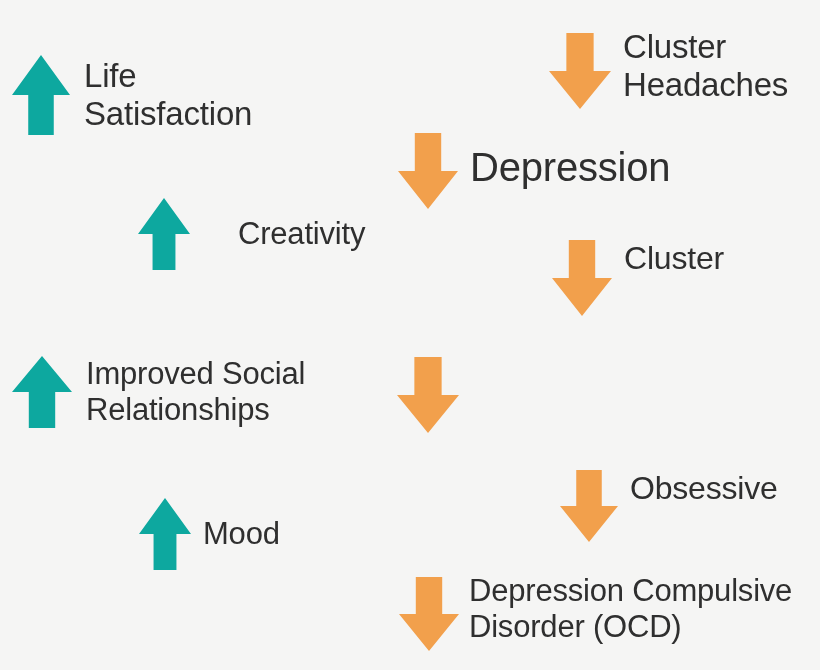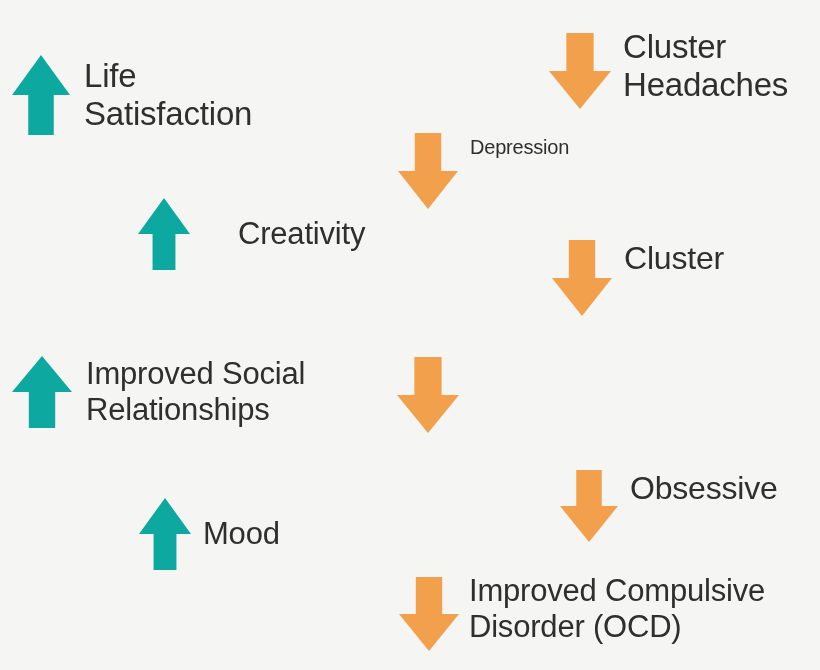--- a/index.html
+++ b/index.html
@@ -92,21 +92,21 @@
       </span>
       <span class="label two-line" style="font-size: 33px; margin-left: 12px; margin-top: -5px;">Cluster
 Headaches</span>
     </div>
     <div class="item down-item" style="left: 398px; top: 133px;">
       <span class="arrow-wrap">
         <svg width="60" height="76" viewBox="0 0 100 100" preserveAspectRatio="none">
           <polygon points="28,0 72,0 72,50 100,50 50,100 0,50 28,50" fill="#f2a04c"></polygon>
         </svg>
       </span>
-      <span class="label" style="font-size: 20px; margin-left: 12px; margin-top: 3px;">Depression</span>
+      <span class="label" style="font-size: 40px; margin-left: 12px; margin-top: 12px;">Depression</span>
     </div>
     <div class="item down-item" style="left: 552px; top: 240px;">
       <span class="arrow-wrap">
         <svg width="60" height="76" viewBox="0 0 100 100" preserveAspectRatio="none">
           <polygon points="28,0 72,0 72,50 100,50 50,100 0,50 28,50" fill="#f2a04c"></polygon>
         </svg>
       </span>
       <span class="label" style="font-size: 32px; margin-left: 12px; margin-top: 0px;">Cluster</span>
     </div>
     <div class="item down-item" style="left: 397px; top: 357px;">
@@ -123,16 +123,16 @@
         </svg>
       </span>
       <span class="label" style="font-size: 32px; margin-left: 12px; margin-top: 0px;">Obsessive</span>
     </div>
     <div class="item down-item" style="left: 399px; top: 577px;">
       <span class="arrow-wrap">
         <svg width="60" height="74" viewBox="0 0 100 100" preserveAspectRatio="none">
           <polygon points="28,0 72,0 72,50 100,50 50,100 0,50 28,50" fill="#f2a04c"></polygon>
         </svg>
       </span>
-      <span class="label two-line" style="font-size: 31px; margin-left: 10px; margin-top: -4px;">Improved Compulsive
+      <span class="label two-line" style="font-size: 31px; margin-left: 10px; margin-top: -4px;">Depression Compulsive
 Disorder (OCD)</span>
     </div>
   </div>
 
 </body></html>

